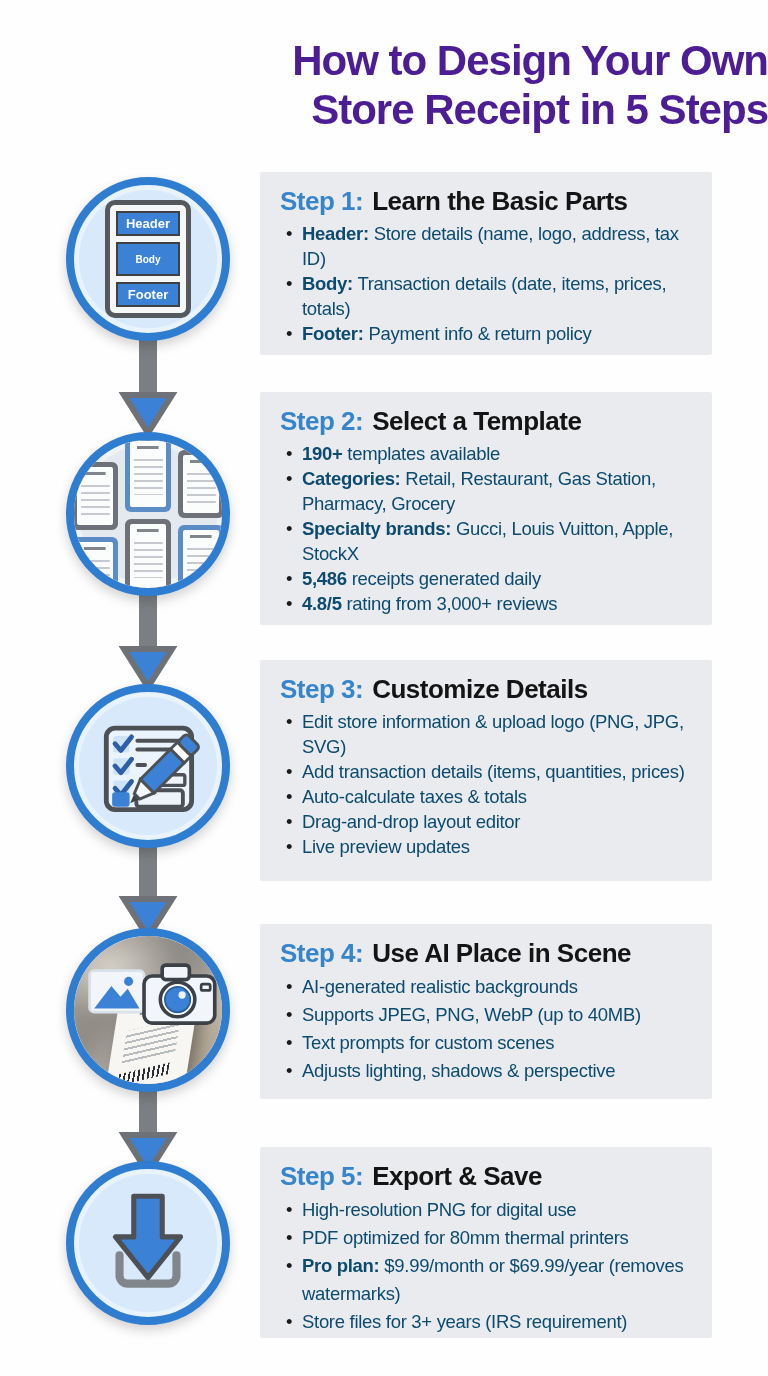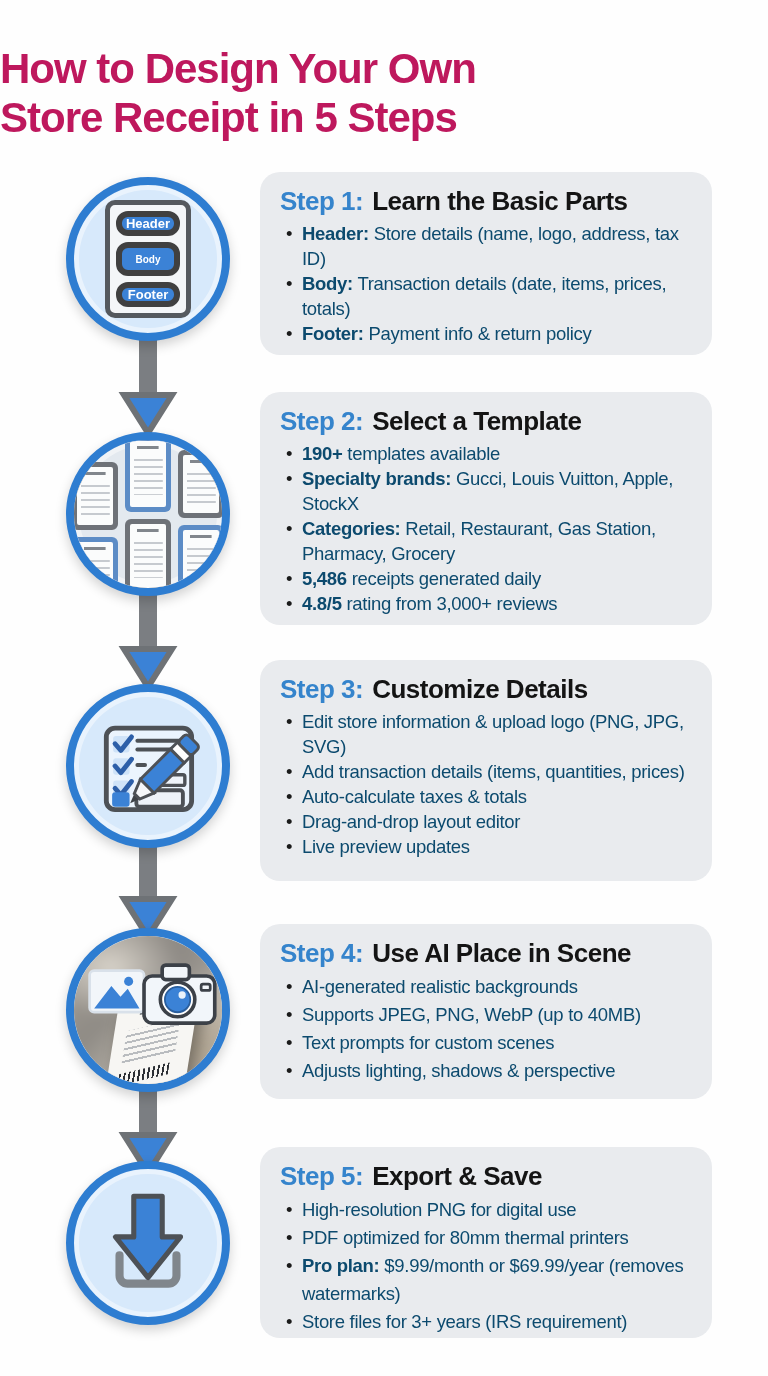--- a/index.html
+++ b/index.html
@@ -4,36 +4,36 @@
 <style>
   html,body{margin:0;padding:0}
   body{
     width:768px;height:1376px;position:relative;overflow:hidden;
     background:#fefefe;
     font-family:"Liberation Sans","DejaVu Sans",sans-serif;
     -webkit-font-smoothing:antialiased;
   }
   
   .title{
-    position:absolute;top:36px;left:0;right:0;text-align:left;
-    font-size:42px;line-height:49px;font-weight:700;color:#be185d;letter-spacing:-1px;margin-top:8px;
+    position:absolute;top:36px;left:0;right:0;text-align:right;
+    font-size:42px;line-height:49px;font-weight:700;color:#4c1d95;letter-spacing:-1px;
   }
   
   .circle{
     position:absolute;left:66px;width:164px;height:164px;box-sizing:border-box;
     border:8px solid #2e7dd1;border-radius:50%;background:#d7e9fb;overflow:hidden;
     z-index:2;
     box-shadow:0 5px 12px rgba(0,0,0,.18), inset 0 0 0 5px rgba(255,255,255,.45);
   }
   .s1 .circle{top:177px}.s2 .circle{top:432px}.s3 .circle{top:684px}
   .s4 .circle{top:928px}.s5 .circle{top:1161px}
   
   .card{
     position:absolute;left:260px;width:452px;box-sizing:border-box;z-index:1;
-    background:#e9ebee;border-radius:20px;padding:12px 12px 10px 20px;
+    background:#e9ebee;border-radius:2px;padding:12px 12px 10px 20px;
   }
   .s1 .card{top:172px;height:183px}
   .s2 .card{top:392px;height:233px}
   .s3 .card{top:660px;height:221px}
   .s4 .card{top:924px;height:175px}
   .s5 .card{top:1147px;height:191px}
   .card h2{margin:0 0 3px 0;font-size:26px;line-height:34px;font-weight:700;color:#141414;letter-spacing:-0.5px;white-space:nowrap}
   .step-label{color:#3584cc;margin-right:9px}
   ul.bullets{margin:2px 0 0 0;padding:0 0 0 22px;list-style:none}
   .bullets li{position:relative;font-size:18.5px;line-height:25px;color:#0c4a6e;letter-spacing:-0.3px}
@@ -43,21 +43,21 @@
   
   .arrow{position:absolute;left:118px;width:60px;height:100px;z-index:0}
   .a1{top:338px}.a2{top:592px}.a3{top:842px}.a4{top:1078px}
   
   .ic-receipt{
     position:absolute;left:50%;top:50%;transform:translate(-50%,-50%);
     width:86px;height:118px;box-sizing:border-box;background:#f4f6f8;
     border:5px solid #55595e;border-radius:10px;padding:6px;
     display:flex;flex-direction:column;gap:6px;
   }
-  .ic-box{background:#3b82d6;border:6px solid #404040;border-radius:12px;color:#fff;
+  .ic-box{background:#3b82d6;border:2px solid #404040;border-radius:0;color:#fff;
     font-weight:700;font-size:13px;display:flex;align-items:center;justify-content:center;box-sizing:border-box}
   .ic-box.hd,.ic-box.ft{height:25px}
   .ic-box.bd{flex:1;font-size:10px}
   
   .s2 .circle{background:#e3e9ef}
   .ic-grid{position:absolute;inset:-8px;display:flex;gap:7px;justify-content:center}
   .tcol{display:flex;flex-direction:column;gap:7px;flex:0 0 46px;width:46px}
   .tcol.c1{margin-top:30px}.tcol.c2{margin-top:4px}.tcol.c3{margin-top:18px}
   .tile{border-radius:6px;padding:5px;height:68px;flex:0 0 auto;box-sizing:border-box}
   .tcol.c2 .tile{height:76px}
@@ -173,22 +173,22 @@
           </div>
       </div>
     </div>
   </div>
   <div class="card">
     <h2>
       <span class="step-label">Step 2:</span><span>Select a Template</span>
     </h2>
     <ul class="bullets">
         <li><b>190+</b> templates available</li>
+        <li><b>Categories:</b> Retail, Restaurant, Gas Station, Pharmacy, Grocery</li>
         <li><b>Specialty brands:</b> Gucci, Louis Vuitton, Apple, StockX</li>
-        <li><b>Categories:</b> Retail, Restaurant, Gas Station, Pharmacy, Grocery</li>
         <li><b>5,486</b> receipts generated daily</li>
         <li><b>4.8/5</b> rating from 3,000+ reviews</li>
       </ul>
   </div>
 </div>
 
 <div class="step s3">
   <div class="circle">
     <svg class="ic-check" viewBox="0 0 130 130">
       <rect x="22" y="26" width="88" height="84" rx="9" fill="rgba(255,255,255,0.5)" stroke="#4d5156" stroke-width="5"></rect>

